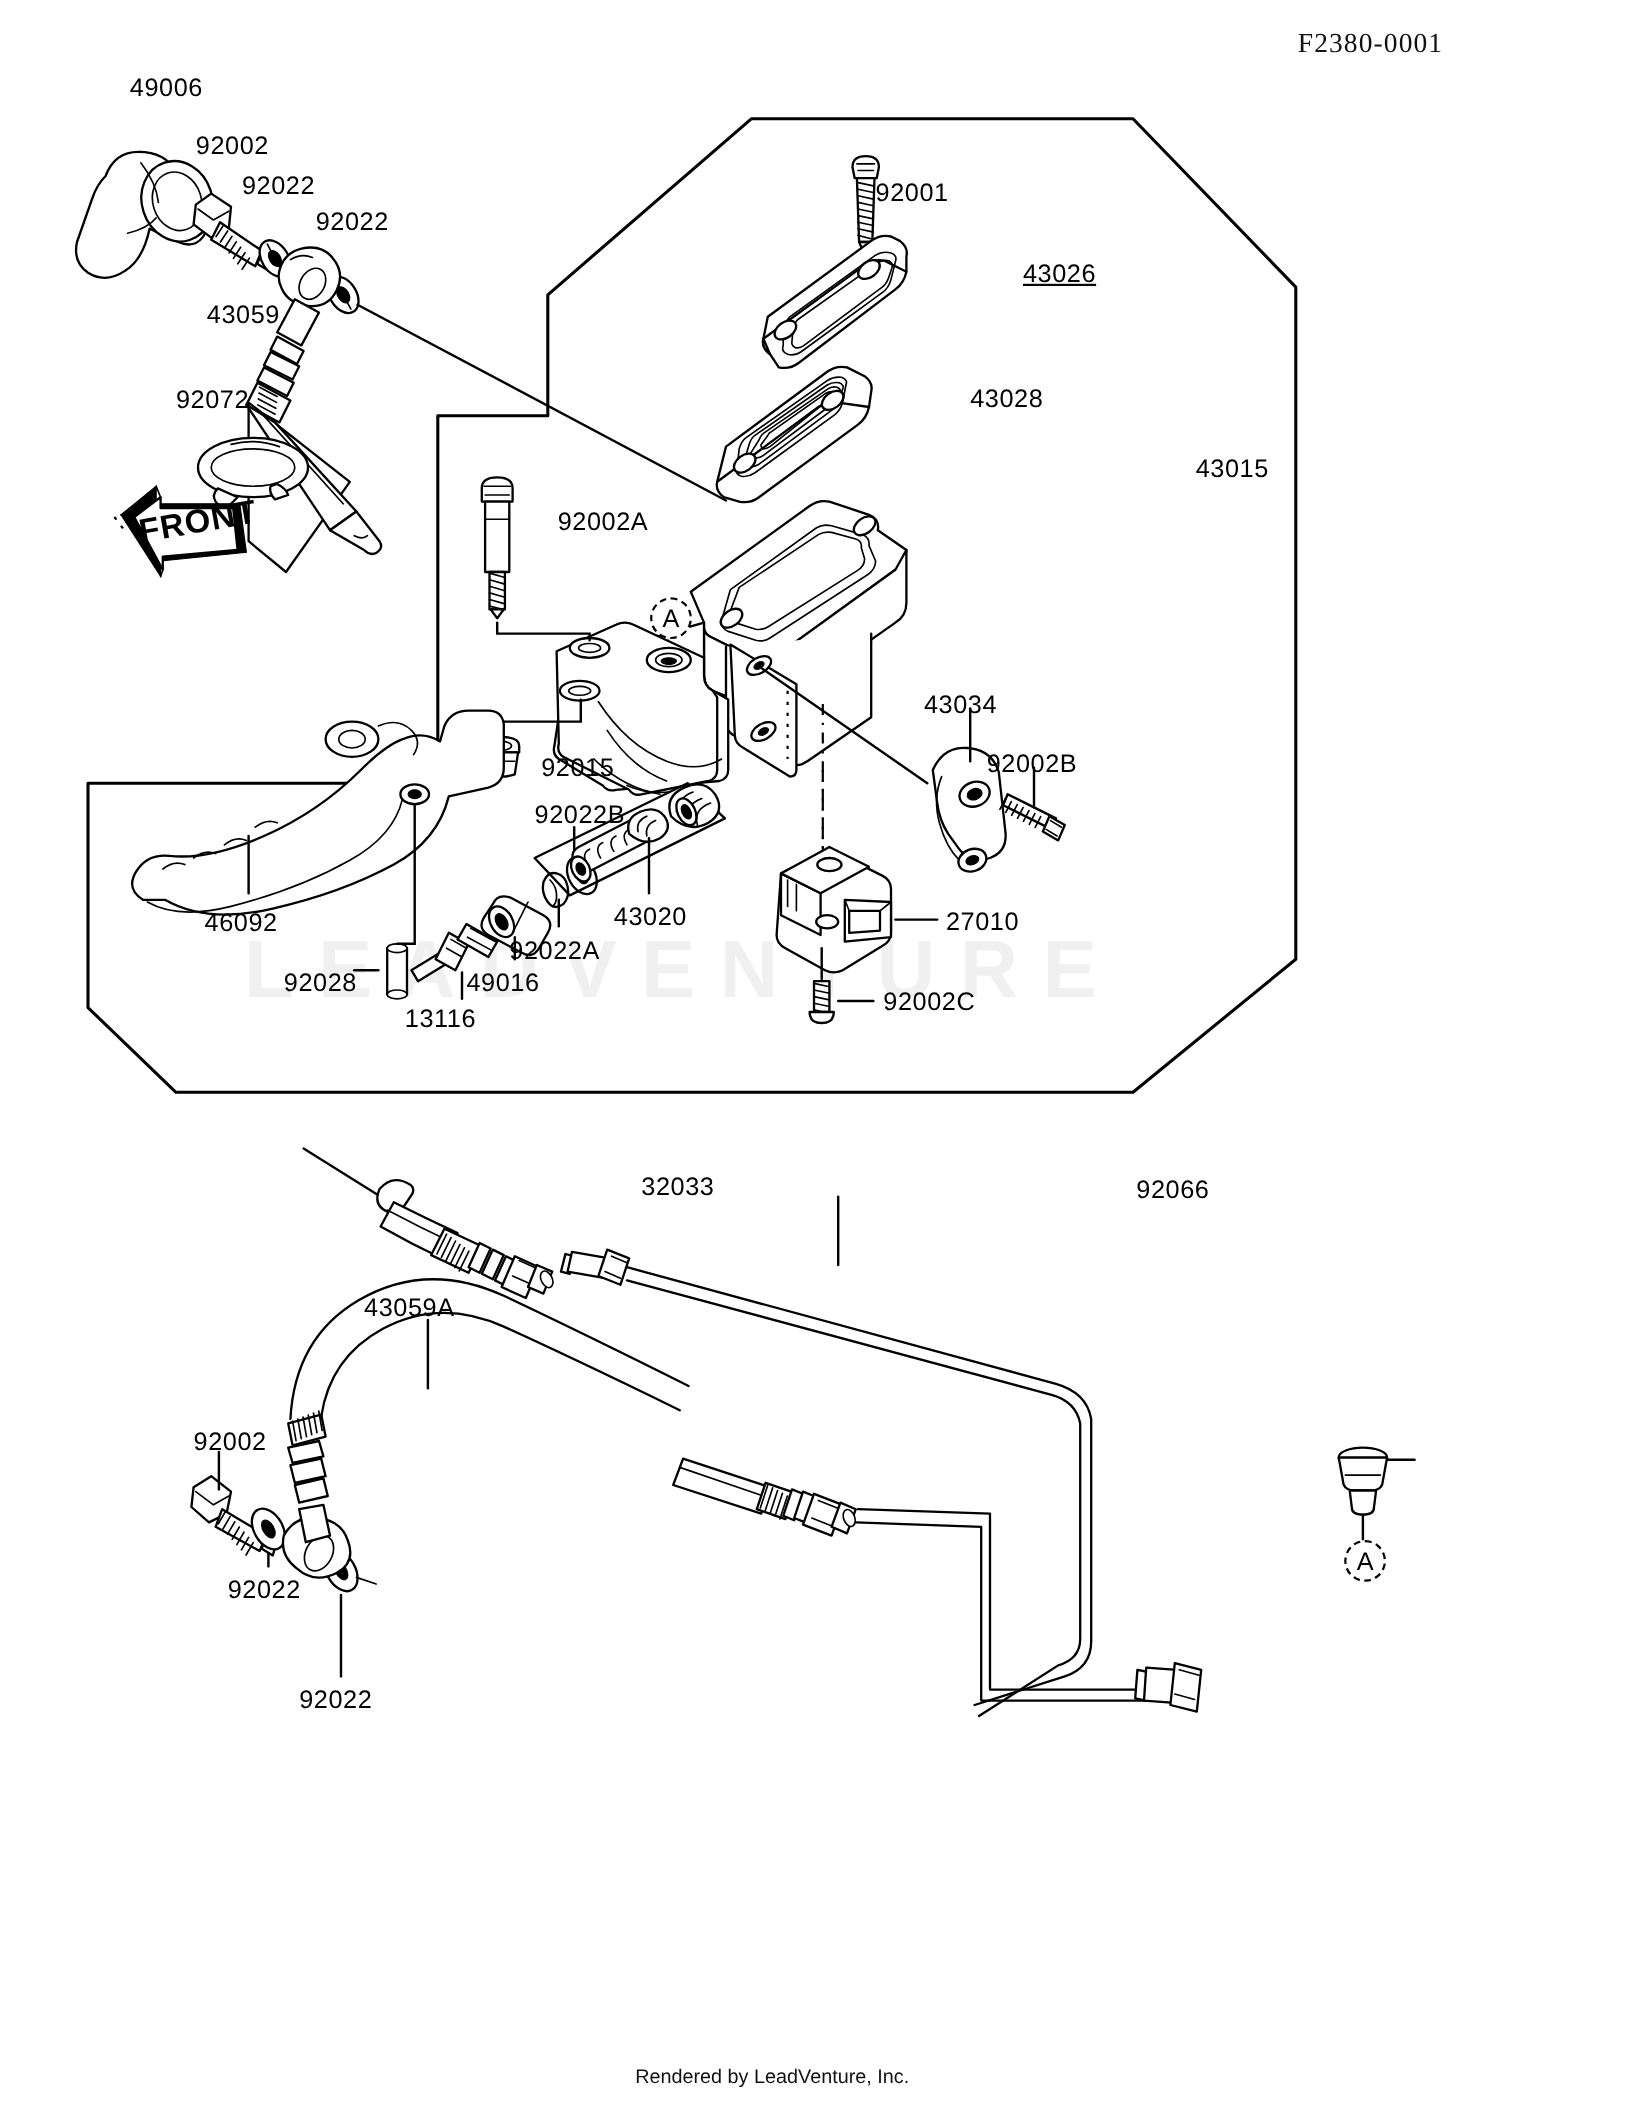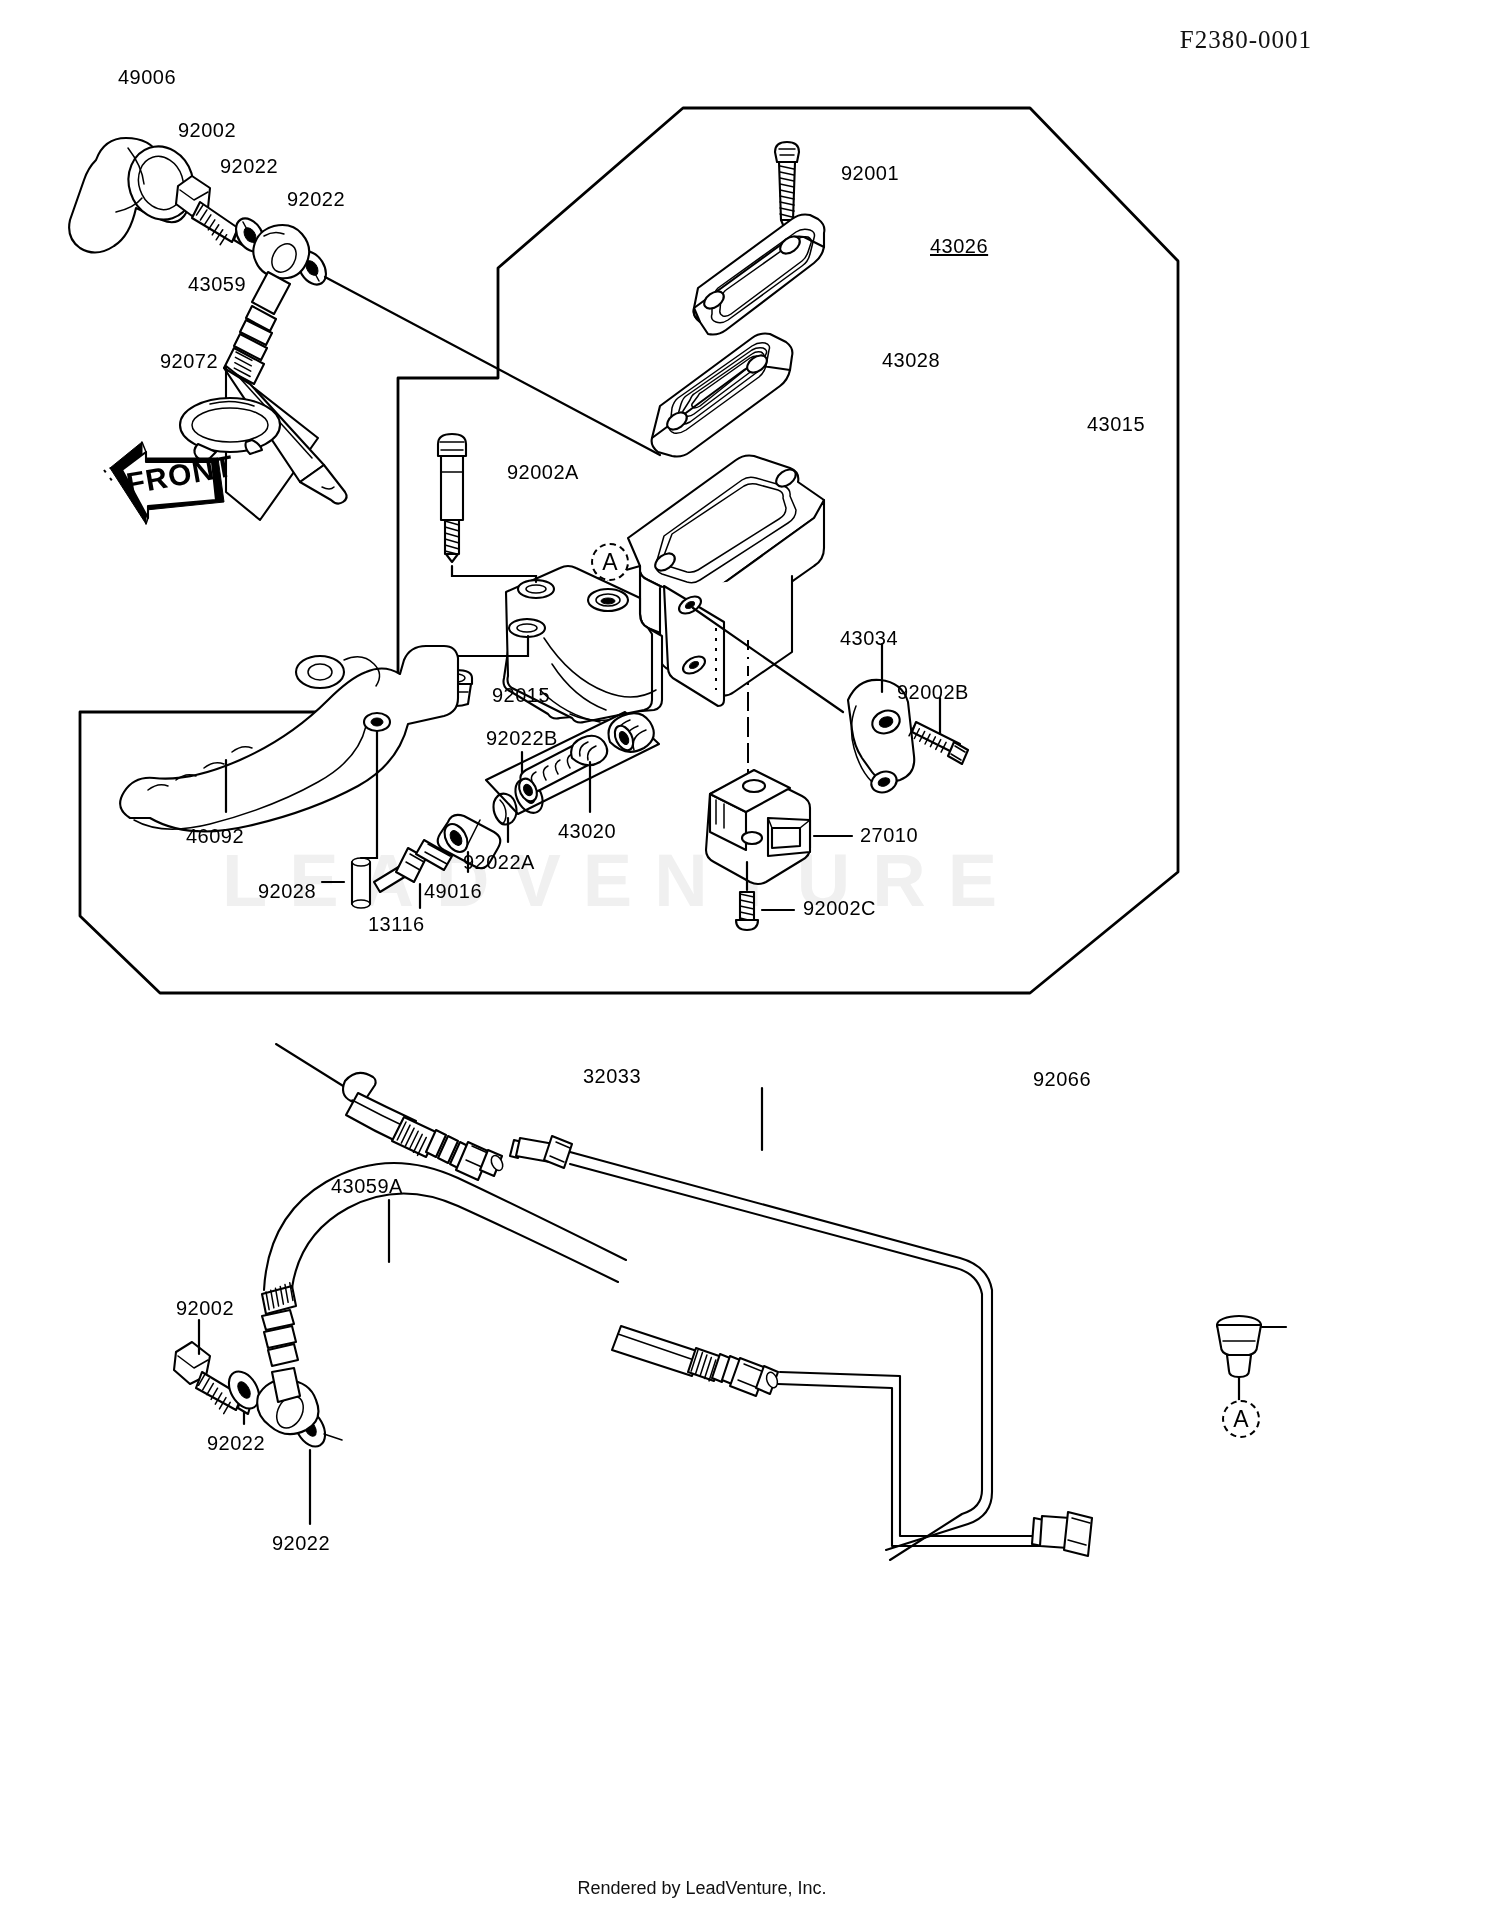--- a/index.html
+++ b/index.html
@@ -6,21 +6,21 @@
   html,body{margin:0;padding:0;background:#ffffff;}
   body{
     font-family:"Liberation Sans", sans-serif;
     width:1500px;height:1931px;position:relative;overflow:hidden;
     color:#000;
   }
   #stage{position:absolute;inset:0;width:1404px;height:1931px;}
   .svgroot{position:absolute;left:0;top:0;width:1500px;height:1931px;}
   .lbl{
     position:absolute;font-family:"Liberation Sans", sans-serif;
-    font-size:20px;letter-spacing:0.5px;color:#000;white-space:nowrap;
+    font-size:23px;letter-spacing:0.5px;color:#000;white-space:nowrap;
     font-weight:400;
   }
   .hdr{
     position:absolute;font-family:"Liberation Serif", serif;
     font-size:25px;letter-spacing:1px;color:#111;white-space:nowrap;
   }
   .ftr{
     position:absolute;font-family:"Liberation Sans", sans-serif;
     font-size:18px;color:#111;white-space:nowrap;
   }
@@ -535,21 +535,21 @@
   <div class="circA" style="left:1222px;top:1400px;">A</div>
 
   <div class="frontbadge" style="left:126px;top:458px;">FRONT</div>
 
   <div class="lbl" style="left:118px;top:66px;">49006</div>
   <div class="lbl" style="left:178px;top:119px;">92002</div>
   <div class="lbl" style="left:220px;top:155px;">92022</div>
   <div class="lbl" style="left:287px;top:188px;">92022</div>
   <div class="lbl" style="left:188px;top:273px;">43059</div>
   <div class="lbl" style="left:160px;top:350px;">92072</div>
-  <div class="lbl" style="left:841px;top:162px;text-align:center;">92001</div>
+  <div class="lbl" style="left:796px;top:162px;text-align:center;">92001</div>
   <div class="lbl" style="left:930px;top:235px;text-decoration:underline;">43026</div>
   <div class="lbl" style="left:882px;top:349px;">43028</div>
   <div class="lbl" style="left:1087px;top:413px;">43015</div>
   <div class="lbl" style="left:507px;top:461px;">92002A</div>
   <div class="lbl" style="left:492px;top:684px;">92015</div>
   <div class="lbl" style="left:840px;top:627px;">43034</div>
   <div class="lbl" style="left:897px;top:681px;">92002B</div>
   <div class="lbl" style="left:453px;top:727px;margin-left:33px;">92022B</div>
   <div class="lbl" style="left:558px;top:820px;">43020</div>
   <div class="lbl" style="left:186px;top:825px;">46092</div>

